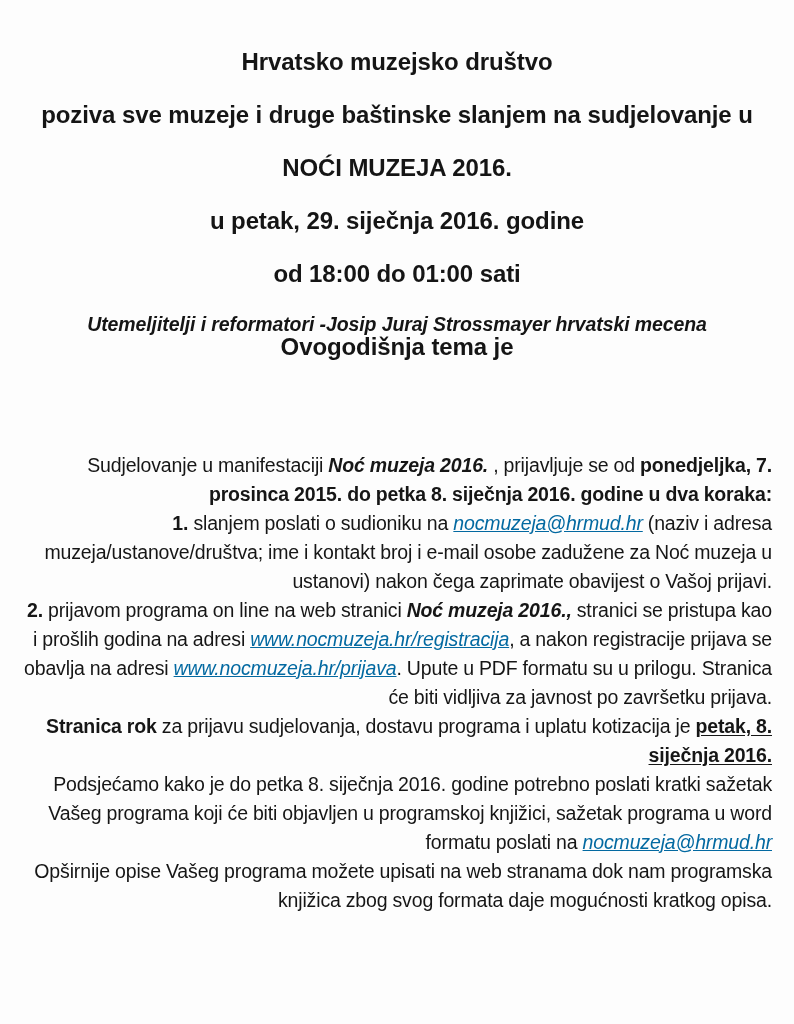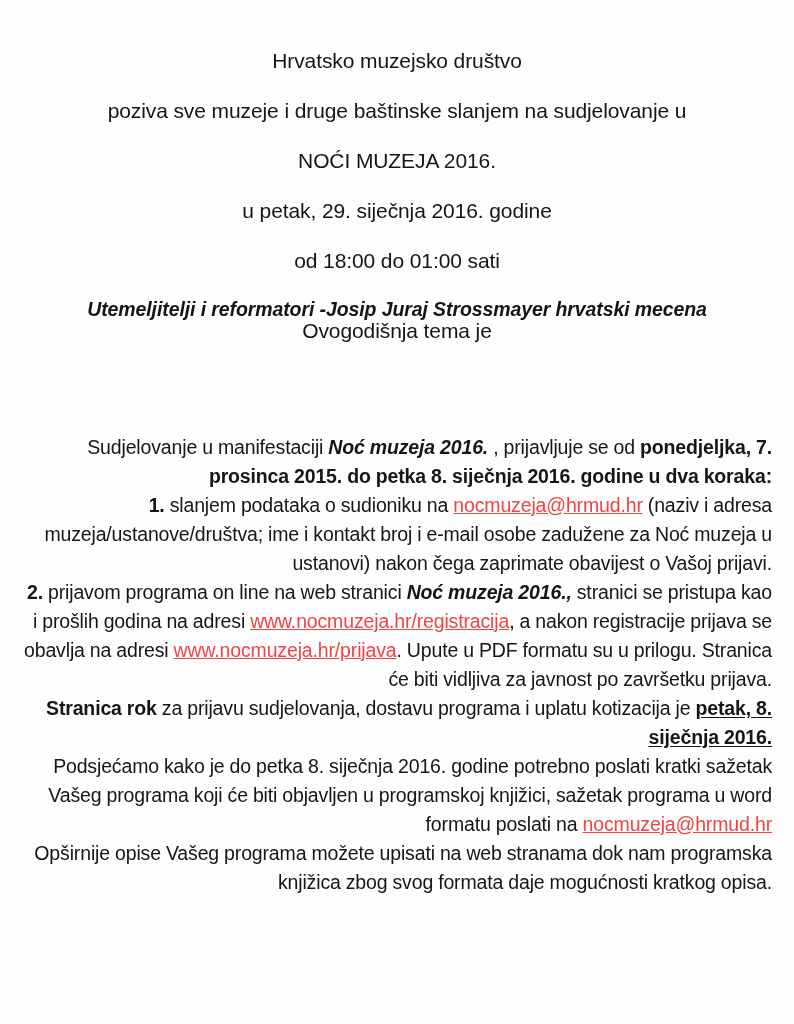--- a/index.html
+++ b/index.html
@@ -24,22 +24,22 @@
     padding: 0;
   }
 
   
   .heading-block {
     padding-top: 50px;
     text-align: center;
   }
 
   .heading-line {
-    font-size: 21px;
-    font-weight: normal;
+    font-size: 24px;
+    font-weight: bold;
     line-height: 1;
     letter-spacing: -0.1px;
     margin: 0 0 29px 0;
     color: #151515;
     white-space: nowrap;
   }
 
   .heading-line.theme {
     font-style: italic;
     font-weight: bold;
@@ -81,24 +81,25 @@
     font-style: italic;
   }
 
   .bu {
     font-weight: bold;
     text-decoration: underline;
     text-underline-offset: 2px;
   }
 
   a.link, .link {
-    color: #ef4444;
+    color: #0369a1;
     text-decoration: underline;
     text-underline-offset: 1px;
     cursor: pointer;
+    font-style: italic;
   }
 </style>
 </head>
 <body>
 
 <div class="page">
 
   <div class="heading-block">
     <p class="heading-line">Hrvatsko muzejsko društvo</p>
     <p class="heading-line">poziva sve muzeje i druge baštinske slanjem na sudjelovanje u</p>
@@ -106,21 +107,21 @@
     <p class="heading-line">u petak, 29. siječnja 2016. godine</p>
     <p class="heading-line">od 18:00 do 01:00 sati</p>
     <p class="heading-line theme">Utemeljitelji i reformatori -Josip Juraj Strossmayer hrvatski mecena</p>
     <p class="heading-line">Ovogodišnja tema je</p>
   </div>
 
   <div class="body-block">
 
     <p class="para"><span>Sudjelovanje u manifestaciji </span><span class="bi">Noć muzeja 2016.</span><span> , prijavljuje se od </span><span class="b">ponedjeljka, 7. prosinca 2015. do petka 8. siječnja 2016. godine u dva koraka:</span></p>
 
-    <p class="para"><span class="b">1.</span><span> slanjem podataka o sudioniku na </span><span class="link">nocmuzeja@hrmud.hr</span><span> (naziv i adresa muzeja/ustanove/društva; ime i kontakt broj i e-mail osobe zadužene za Noć muzeja u ustanovi) nakon čega zaprimate obavijest o Vašoj prijavi.</span></p>
+    <p class="para"><span class="b">1.</span><span> slanjem poslati o sudioniku na </span><span class="link">nocmuzeja@hrmud.hr</span><span> (naziv i adresa muzeja/ustanove/društva; ime i kontakt broj i e-mail osobe zadužene za Noć muzeja u ustanovi) nakon čega zaprimate obavijest o Vašoj prijavi.</span></p>
 
     <p class="para gap-para"><span class="b">2.</span><span> prijavom programa on line na web stranici </span><span class="bi">Noć muzeja 2016.,</span><span> stranici se pristupa kao i prošlih godina na adresi </span><span class="link">www.nocmuzeja.hr/registracija</span><span>, a nakon registracije prijava se obavlja na adresi </span><span class="link">www.nocmuzeja.hr/prijava</span><span>. Upute u PDF formatu su u  prilogu. Stranica će biti vidljiva za javnost po završetku prijava.</span></p>
 
     <p class="para gap-para"><span class="b">Stranica rok</span><span> za prijavu sudjelovanja, dostavu programa i uplatu kotizacija je </span><span class="bu">petak, 8. siječnja 2016.</span></p>
 
     <p class="para"><span>Podsjećamo kako je do petka 8. siječnja 2016. godine potrebno poslati kratki sažetak Vašeg programa koji će biti objavljen u programskoj knjižici, sažetak programa u word formatu poslati na </span><span class="link">nocmuzeja@hrmud.hr</span></p>
 
     <p class="para">Opširnije opise Vašeg programa možete upisati na web stranama dok nam programska knjižica zbog svog formata daje mogućnosti kratkog opisa.</p>
 
   </div>

